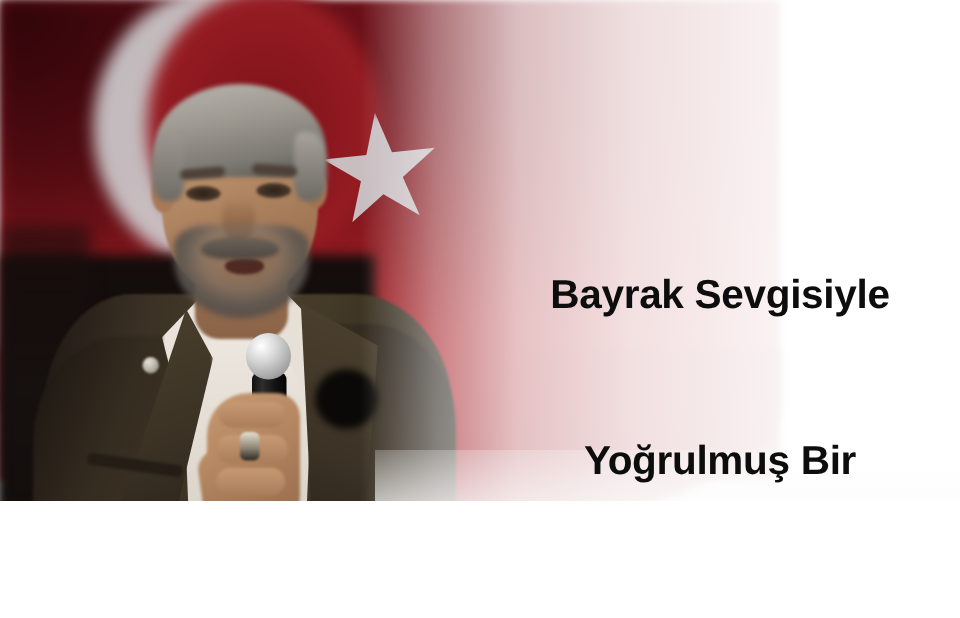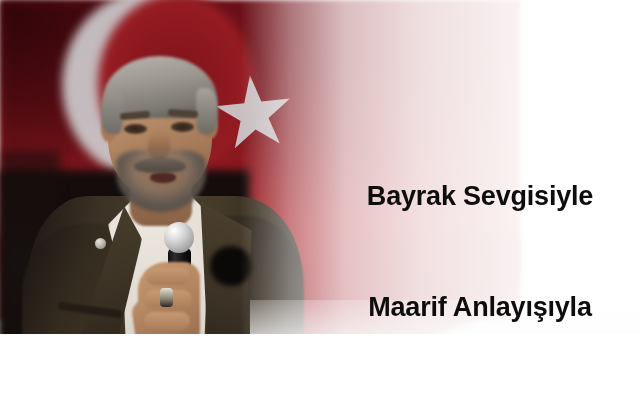--- a/index.html
+++ b/index.html
@@ -514,18 +514,19 @@
     <div class="finger-2"></div>
     <div class="ring"></div>
     <div class="finger-3"></div>
   </div>
 
   <div class="fade-overlay"></div>
   <div class="fade-bottom"></div>
 
   <div class="headline">
     <span class="headline-line">Bayrak Sevgisiyle</span>
+    <span class="headline-line">Yoğrulmuş Bir</span>
     <span class="headline-line">Maarif Anlayışıyla</span>
     
     
   </div>
 
 </div>
 
 </body></html>

